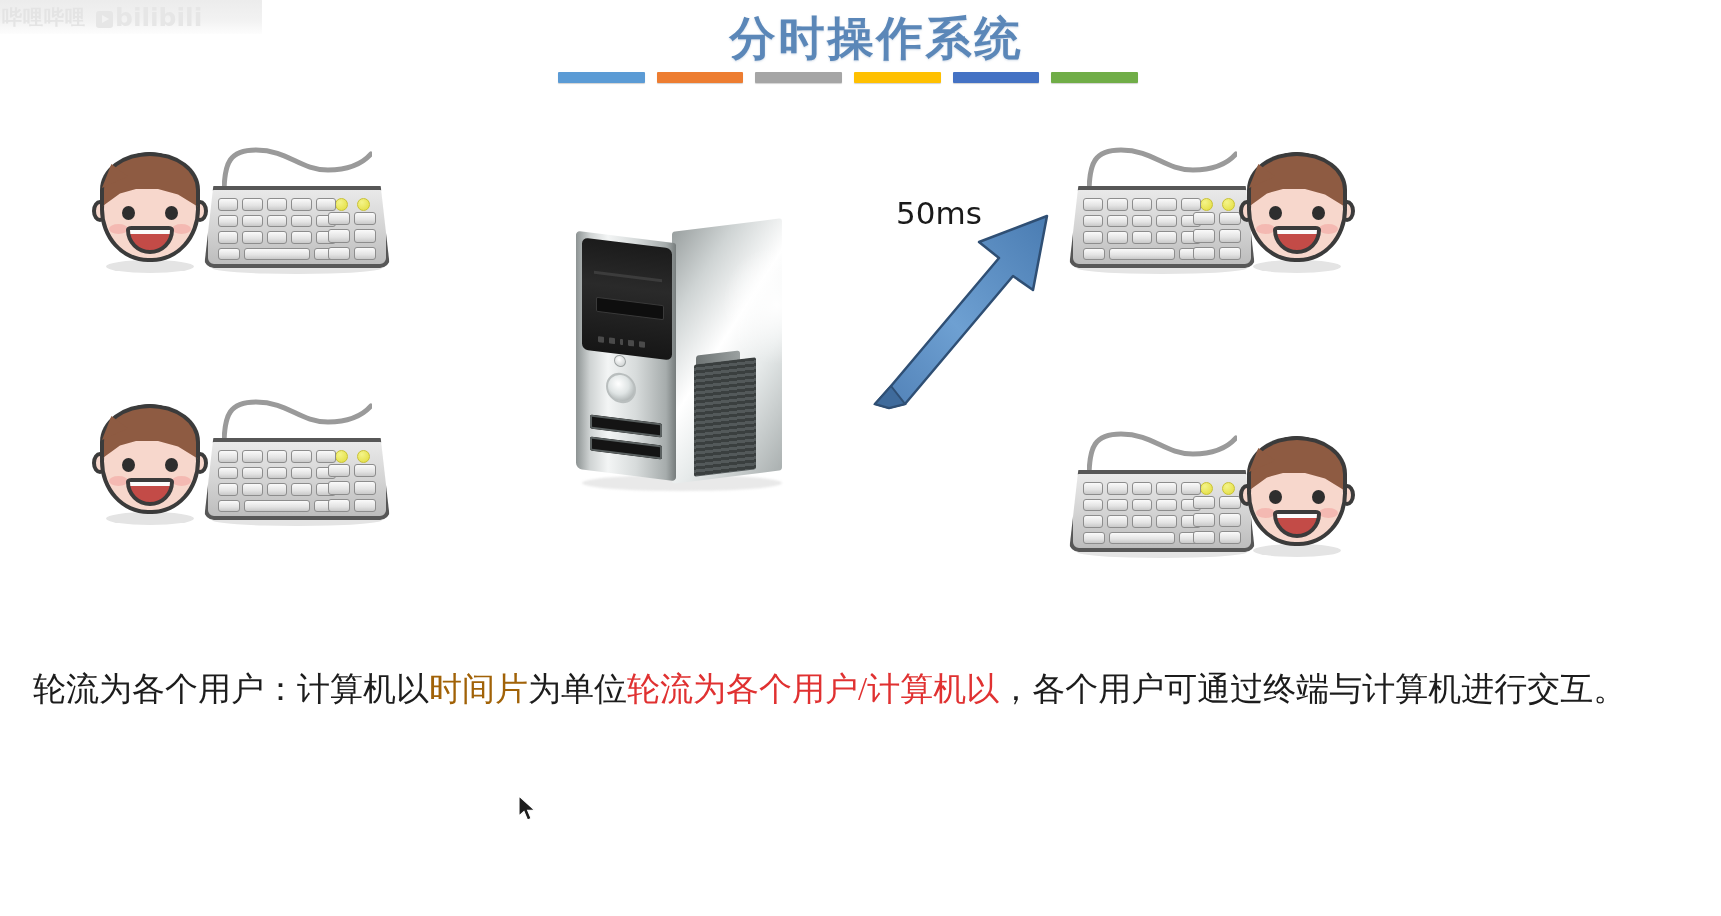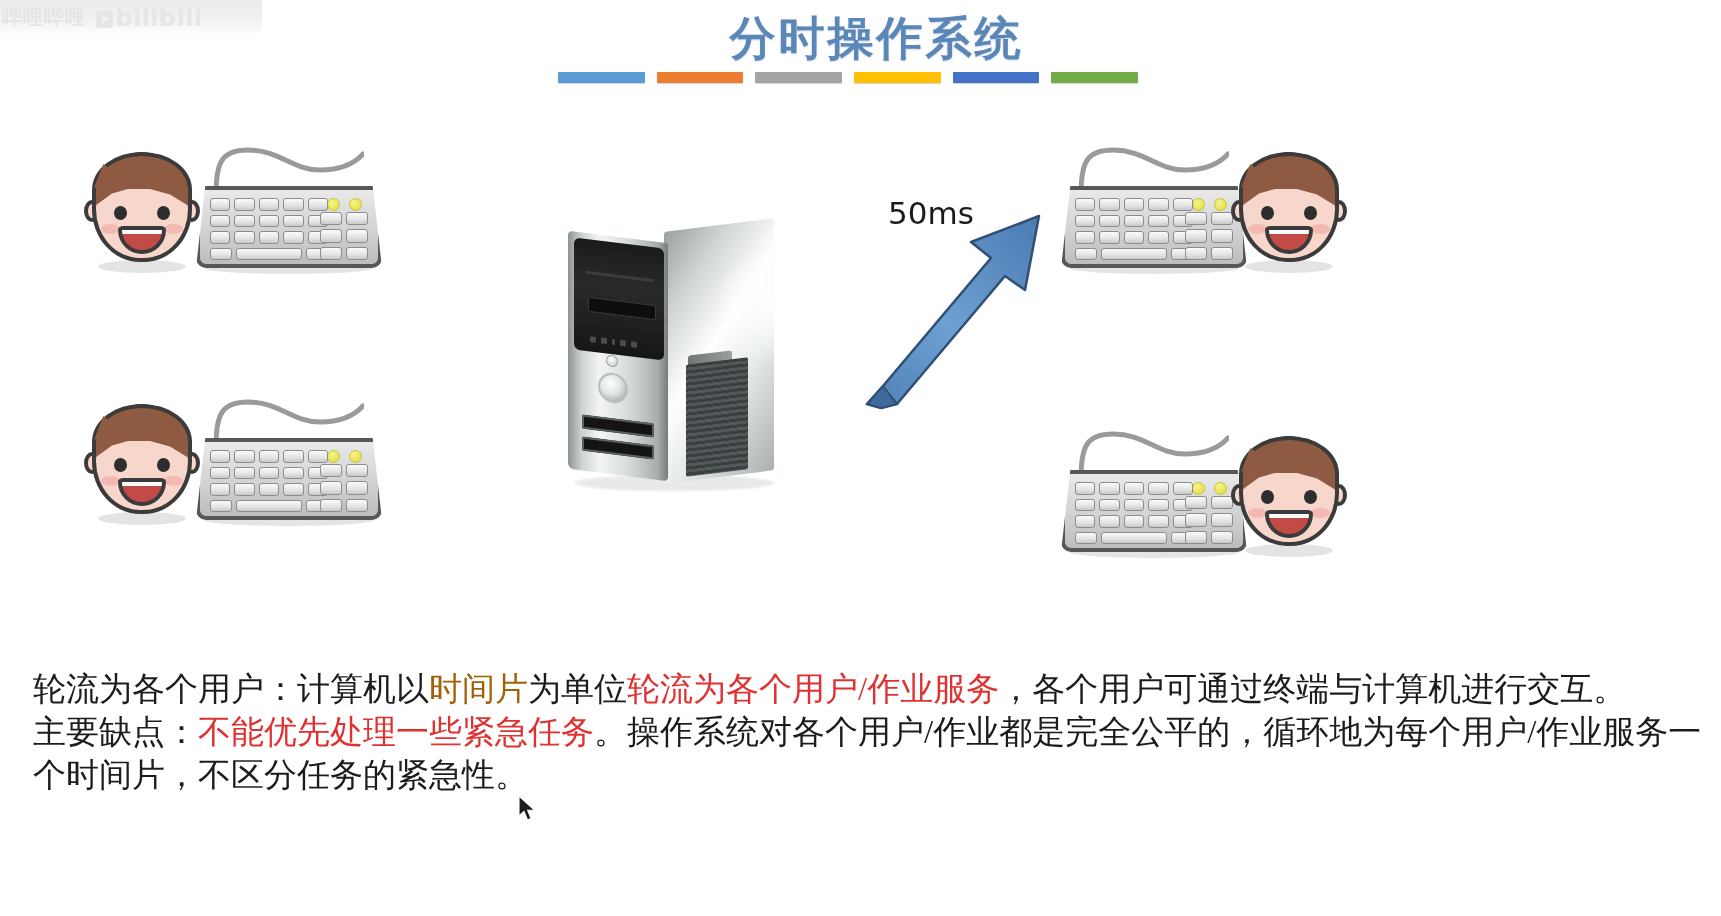--- a/index.html
+++ b/index.html
@@ -58,21 +58,21 @@
     position: absolute; left: 558px; top: 72px;
     width: 580px; height: 11px;
     display: flex; gap: 12px;
   }
   #title-rule span {
     flex: 1 1 0; height: 11px; border-radius: 1px;
     box-shadow: 0 1px 1px rgba(0,0,0,0.18);
   }
 
   
-  #stage { position: absolute; left: 8px; top: 100px; width: 1537px; height: 520px; padding-left: 6px; }
+  #stage { position: absolute; left: 16px; top: 100px; width: 1537px; height: 520px; padding-left: 6px; }
 
   
   .user-group { position: absolute; width: 300px; height: 160px; }
 
   
   .face { position: absolute; width: 112px; height: 122px; }
   .face .shadow {
     position: absolute; left: 12px; top: 110px; width: 88px; height: 13px;
     background: #e4e4e4; border-radius: 50%;
   }
@@ -593,24 +593,21 @@
         </g>
         <path d="M4 224 L20 206 L34 224 L18 228 Z" fill="#3f6b9c" stroke="#2f4f74" stroke-width="2"></path>
       </svg>
     </div>
     <div id="ms-label">50ms</div>
 
   </div>
 
   <div id="body-text">
     <p>
-      <span>轮流为各个用户：计算机以</span><span class="hl" style="color: #a16207;">时间片</span><span>为单位</span><span class="hl" style="color: rgb(224, 49, 49);">轮流为各个用户/作业服务</span><span>，各个用户可通过终端与计算机进行交互。</span>
-    </p>
-    <p>
-      <span>主要缺点：</span><span class="hl" style="color: rgb(224, 49, 49);">不能优先处理一些紧急任务</span><span>。操作系统对各个用户/作业都是完全公平的，循环地为每个用户/作业服务一个时间片，不区分任务的紧急性。</span>
+      <span>轮流为各个用户：计算机以</span><span class="hl" style="color: #a16207;">时间片</span><span>为单位</span><span class="hl" style="color: rgb(224, 49, 49);">轮流为各个用户/计算机以</span><span>，各个用户可通过终端与计算机进行交互。</span>
     </p>
   </div>
 
   <svg id="cursor" viewBox="0 0 20 28" style="left: 518px; top: 795px;">
     <path d="M1 1 L1 21 L6 16.5 L9.5 25 L13 23.4 L9.6 15.2 L16.5 15 Z" fill="#1d1d1d" stroke="#ffffff" stroke-width="1.1"></path>
   </svg>
 
 </div>
 
 </body></html>

